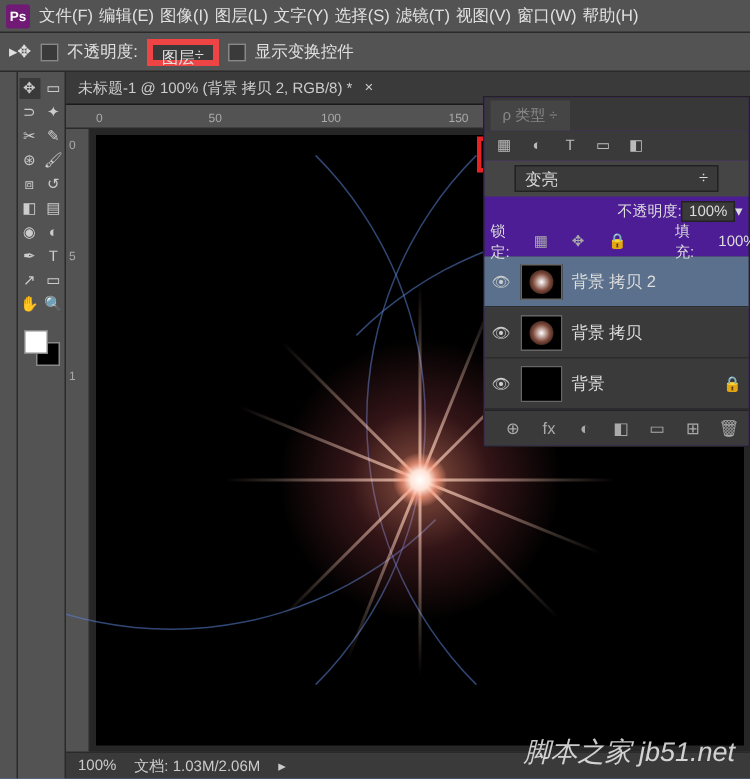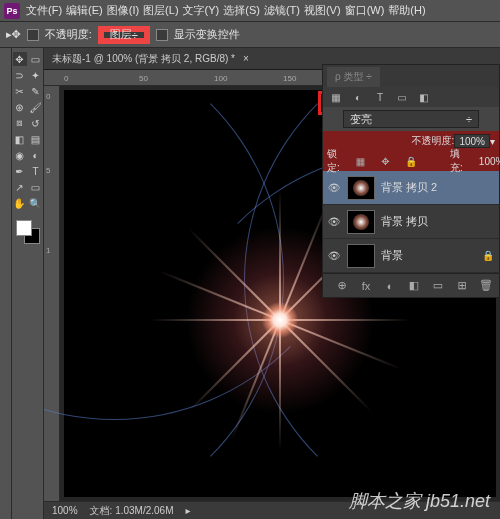--- a/index.html
+++ b/index.html
@@ -1,21 +1,21 @@
 <!DOCTYPE html>
 <html><head>
 <meta charset="utf-8">
 <style>
 *{margin:0;padding:0;box-sizing:border-box;font-family:"Microsoft YaHei",sans-serif;user-select:none}
 body{width:500px;height:519px;background:#535353;overflow:hidden;position:relative}
 .menubar{height:22px;background:#535353;display:flex;align-items:center;padding:0 4px;font-size:11px;color:#e0e0e0;border-bottom:1px solid #2a2a2a}
 .menubar .logo{width:16px;height:16px;background:#701a75;border-radius:2px;margin-right:6px;display:flex;align-items:center;justify-content:center;font-size:9px;font-weight:bold;color:#fff}
 .menubar span{margin-right:4px;cursor:default}
 .optbar{height:26px;background:#535353;display:flex;align-items:center;padding:0 6px;font-size:11px;color:#e0e0e0;border-bottom:1px solid #2a2a2a;gap:6px}
-.optbar .sel{background:#3a3a3a;border:6px solid #ef4444;padding:1px 6px;height:18px;display:flex;align-items:center}
+.optbar .sel{background:#3a3a3a;border:4px solid #ef4444;padding:1px 6px;height:18px;display:flex;}
 .optbar .cb{width:12px;height:12px;border:1px solid #888;background:#3a3a3a}
 .workspace{display:flex;height:calc(100% - 48px)}
 .tlcol{width:12px;background:#535353;border-right:1px solid #2a2a2a}
 .toolbox{width:32px;background:#535353;display:flex;flex-direction:column;align-items:center;padding-top:4px;gap:2px;border-right:1px solid #2a2a2a}
 .toolbox .trow{display:flex;gap:2px}
 .tool{width:14px;height:14px;color:#ccc;font-size:10px;display:flex;align-items:center;justify-content:center;cursor:pointer}
 .tool.sel{background:#3a3a3a}
 .swatch{width:24px;height:24px;position:relative;margin-top:8px}
 .swatch .fg{position:absolute;width:16px;height:16px;background:#fff;border:1px solid #888;top:0;left:0}
 .swatch .bg{position:absolute;width:16px;height:16px;background:#000;border:1px solid #888;bottom:0;right:0}
@@ -37,21 +37,21 @@
 .r3{transform:translate(-50%,-50%)rotate(90deg)}
 .r4{transform:translate(-50%,-50%)rotate(135deg)}
 .r5{transform:translate(-50%,-50%)rotate(22deg)}
 .r6{transform:translate(-50%,-50%)rotate(112deg)}
 .curve{position:absolute;border:1px solid rgba(80,120,200,.6);border-radius:50%;background:transparent}
 .c1{width:500px;height:500px;top:-170px;left:-200px;border-color:transparent;border-bottom-color:rgba(90,130,210,.55)}
 .c2{width:500px;height:500px;top:60px;left:100px;border-color:transparent;border-top-color:rgba(90,130,210,.55)}
 .c3{width:500px;height:500px;top:-60px;left:-280px;border-color:transparent;border-right-color:rgba(90,130,210,.55)}
 .c4{width:500px;height:500px;top:-60px;left:180px;border-color:transparent;border-left-color:rgba(90,130,210,.55)}
 .status{height:18px;background:#3a3a3a;display:flex;align-items:center;padding:0 8px;font-size:10px;color:#ccc;gap:12px;border-top:1px solid #2a2a2a}
-.layerspanel{position:absolute;top:64px;right:0;width:178px;background:#7f1d1d;border:1px solid #222;font-size:10px;color:#ddd;z-index:10}
+.layerspanel{position:absolute;top:64px;right:0;width:178px;background:#4c1d95;border:1px solid #222;font-size:10px;color:#ddd;z-index:10}
 .ptabs{height:22px;display:flex;align-items:flex-end;padding:0 4px;gap:2px;background:#383838}
 .ptab{padding:3px 8px;background:#454545;font-size:10px;cursor:pointer}
 .ptab.dim{color:#888}
 .ptabicons{height:20px;display:flex;align-items:center;padding:0 6px;gap:8px;background:#3a3a3a;color:#bbb}
 .ptabicons .mi{width:14px;height:14px;display:flex;align-items:center;justify-content:center;font-size:10px}
 .blendrow{height:24px;display:flex;align-items:center;padding:0 20px;gap:4px;background:#454545}
 .blend{flex:1;height:18px;background:#3a3a3a;border:1px solid #222;display:flex;align-items:center;justify-content:space-between;padding:0 6px;font-size:11px}
 .highlightbox{position:absolute;border:3px solid #e62222;pointer-events:none}
 .hb1{top:91px;right:94px;width:88px;height:24px}
 .arrow{position:absolute;top:120px;right:60px;width:50px;height:40px;pointer-events:none}
@@ -149,21 +149,21 @@
 
   <div class="canvasarea">
     <div class="doctab">
       <span>未标题-1 @ 100% (背景 拷贝 2, RGB/8) *</span>
       <span class="x">×</span>
     </div>
     <div class="ruler-h">
       <span class="tk" style="left:20px">0</span>
       <span class="tk" style="left:95px">50</span>
       <span class="tk" style="left:170px">100</span>
-      <span class="tk" style="left:239px">150</span>
+      <span class="tk" style="left:255px">150</span>
       <span class="tk" style="left:320px">200</span>
       <span class="tk" style="left:395px">250</span>
     </div>
     <div class="cwrap">
       <div class="ruler-v">
         <span class="tk" style="top:6px">0</span>
         <span class="tk" style="top:80px">5</span>
         <span class="tk" style="top:160px">1</span>
       </div>
       <div class="canvas">

